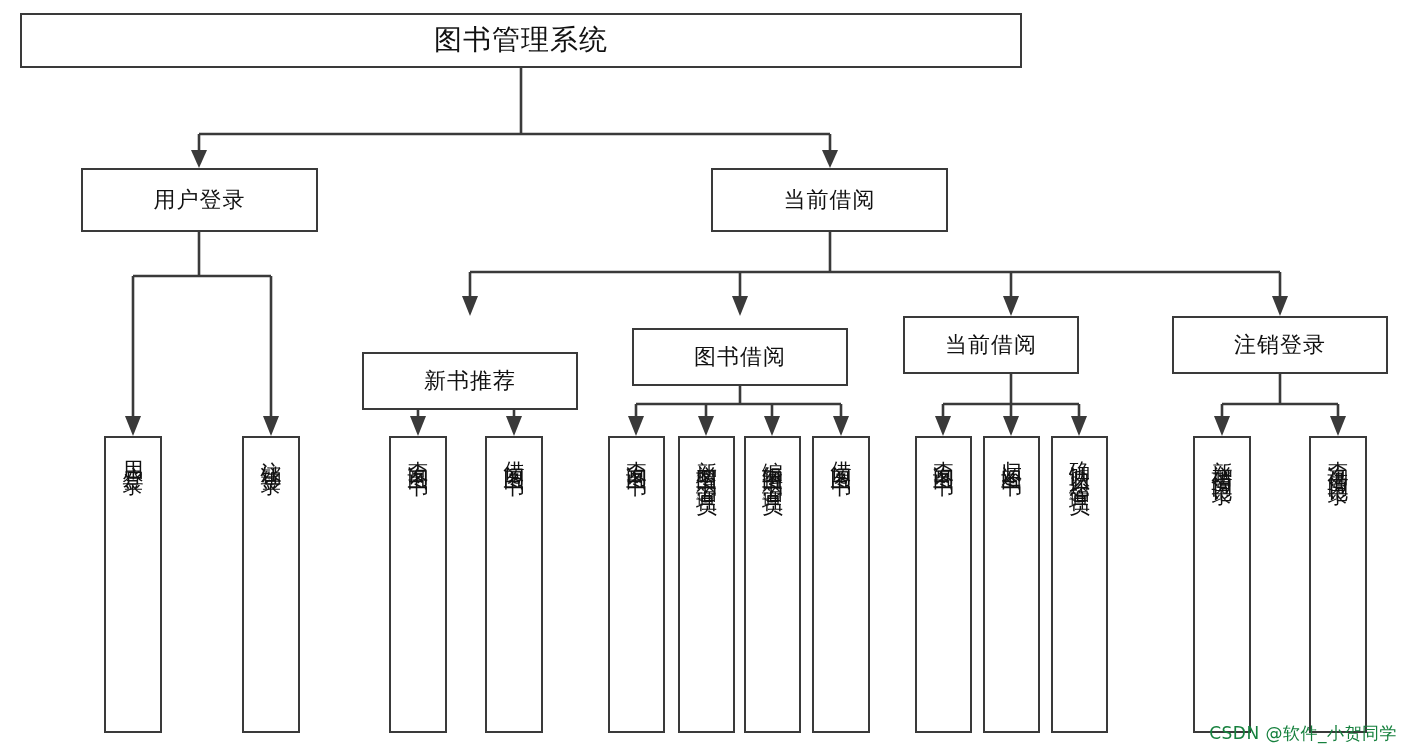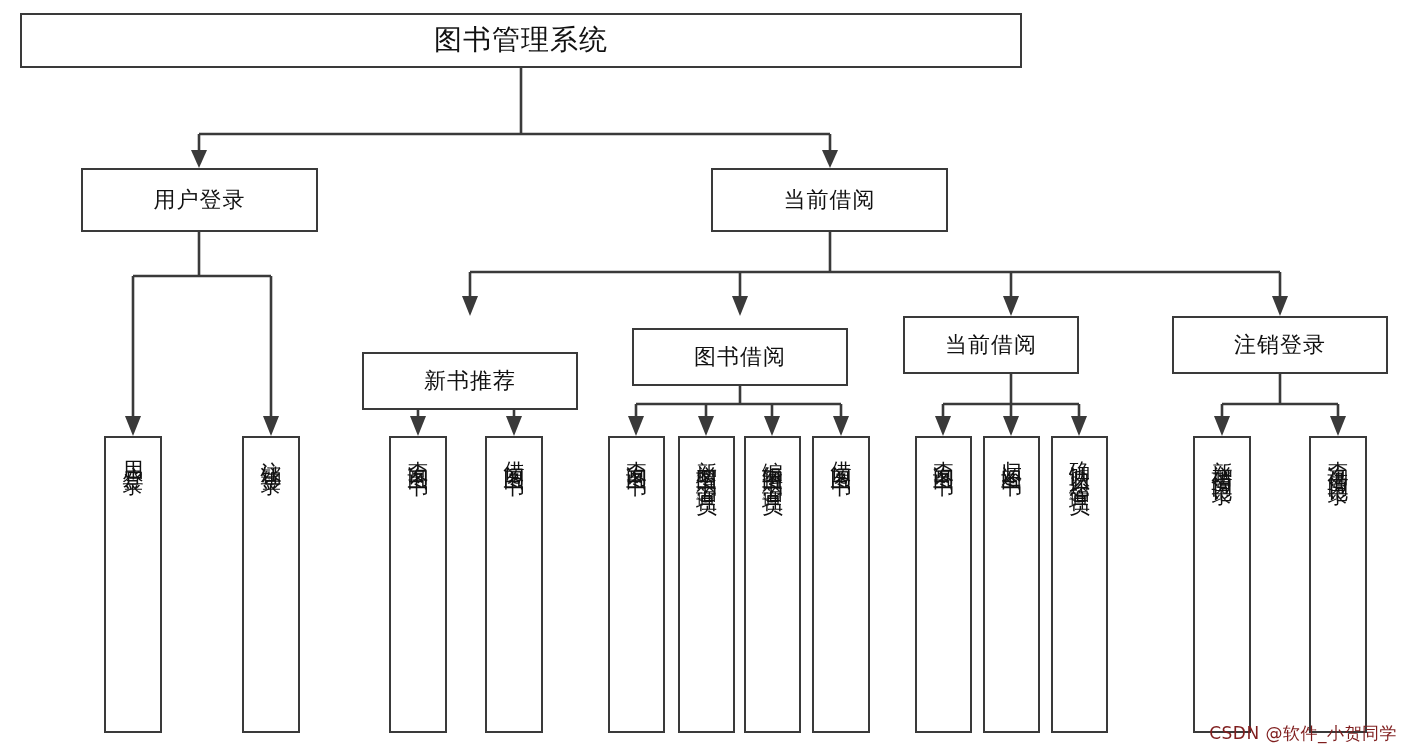--- a/index.html
+++ b/index.html
@@ -66,21 +66,21 @@
   }
   #wires polygon{
     fill:#3a3a3a;
   }
   
   #watermark{
     position:absolute;
     right:8px;
     bottom:2px;
     font-size:17px;
-    color:#7f1d1d;
+    color:#15803d;
     letter-spacing:.5px;
     white-space:nowrap;
     font-family:"DejaVu Sans","Liberation Sans",sans-serif;
     margin-left:40px;
   }
 </style>
 </head>
 <body>
 
 <div id="canvas">

